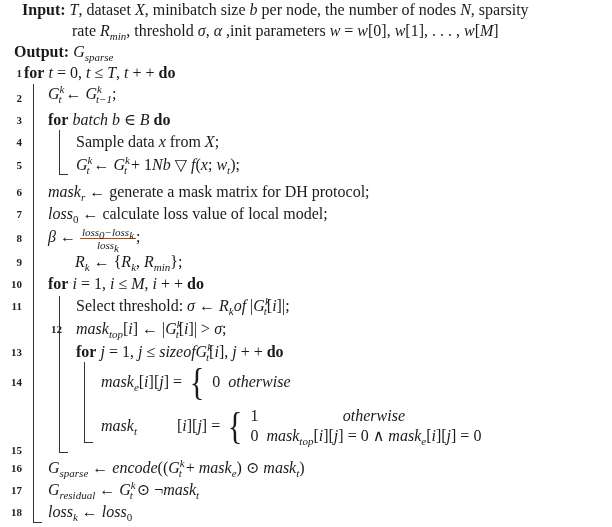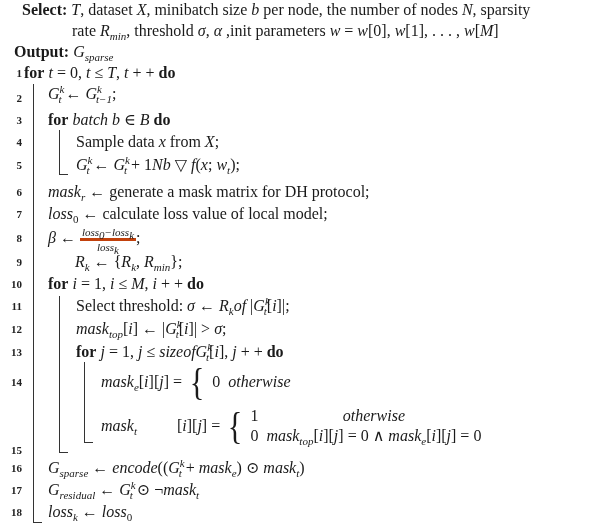--- a/index.html
+++ b/index.html
@@ -5,32 +5,32 @@
   html, body { margin:0; padding:0; background:#ffffff; }
   body { width:612px; height:527px; position:relative; overflow:hidden;
          font-family:"Liberation Serif","DejaVu Serif",serif; color:#1a1a1a; font-size:16px; }
   .abs { position:absolute; white-space:nowrap; line-height:20px; }
   .ln { position:absolute; left:0; width:22px; text-align:right; font-weight:bold; font-size:11px; line-height:20px; color:#222; }
   .i { font-style:italic; }
   .b { font-weight:bold; }
   sub, sup { font-size:11px; line-height:0; }
   .hook { position:absolute; border-left:1px solid #333; border-bottom:1px solid #333; }
   .frac { display:inline-block; vertical-align:middle; text-align:center; font-size:11px; line-height:12px; }
-  .frac .num { display:block; border-bottom:3px solid #c2410c; padding:0 2px; }
+  .frac .num { display:block; border-bottom:1px solid #c2410c; padding:0 2px; }
   .frac .den { display:block; }
   .brace { display:inline-block; vertical-align:middle; font-size:38px; line-height:38px; transform:scaleX(0.8); margin:0 2px; }
   .cases { display:inline-block; vertical-align:middle; line-height:20px; }
   .cases table { border-collapse:collapse; }
   .cases td { padding:0 8px 0 0; white-space:nowrap; line-height:20px; }
 </style>
 </head>
 <body>
 
 <div class="abs" style="left:22px; top:0px;">
-  <span class="b">Select:</span>
+  <span class="b">Input:</span>
   <span><span class="i">T</span>, dataset <span class="i">X</span>, minibatch size <span class="i">b</span> per node, the number of nodes <span class="i">N</span>, sparsity</span>
 </div>
 <div class="abs" style="left:72px; top:21px;">
   rate <span class="i">R<sub>min</sub></span>, threshold <span class="i">σ</span>, <span class="i">α</span> ,init parameters <span class="i">w</span> = <span class="i">w</span>[0], <span class="i">w</span>[1], . . . , <span class="i">w</span>[<span class="i">M</span>]
 </div>
 <div class="abs" style="left:14px; top:42px;">
   <span class="b">Output:</span>
   <span class="i">G<sub>sparse</sub></span>
 </div>
 
@@ -38,21 +38,21 @@
 <div class="ln" style="top:88px;">2</div>
 <div class="ln" style="top:110px;">3</div>
 <div class="ln" style="top:132px;">4</div>
 <div class="ln" style="top:155px;">5</div>
 <div class="ln" style="top:182px;">6</div>
 <div class="ln" style="top:204px;">7</div>
 <div class="ln" style="top:228px;">8</div>
 <div class="ln" style="top:252px;">9</div>
 <div class="ln" style="top:274px;">10</div>
 <div class="ln" style="top:296px;">11</div>
-<div class="ln" style="top:319px;">12</div>
+<div class="ln" style="top:319px;margin-left:40px;">12</div>
 <div class="ln" style="top:342px;">13</div>
 <div class="ln" style="top:372px;">14</div>
 <div class="ln" style="top:416px;margin-top:24px;">15</div>
 <div class="ln" style="top:458px;">16</div>
 <div class="ln" style="top:480px;">17</div>
 <div class="ln" style="top:502px;">18</div>
 
 <div class="hook" style="left:33px; top:84px; width:8px; height:438px;"></div>
 <div class="hook" style="left:59px; top:130px; width:8px; height:44px;"></div>
 <div class="hook" style="left:59px; top:296px; width:8px; height:156px;"></div>

